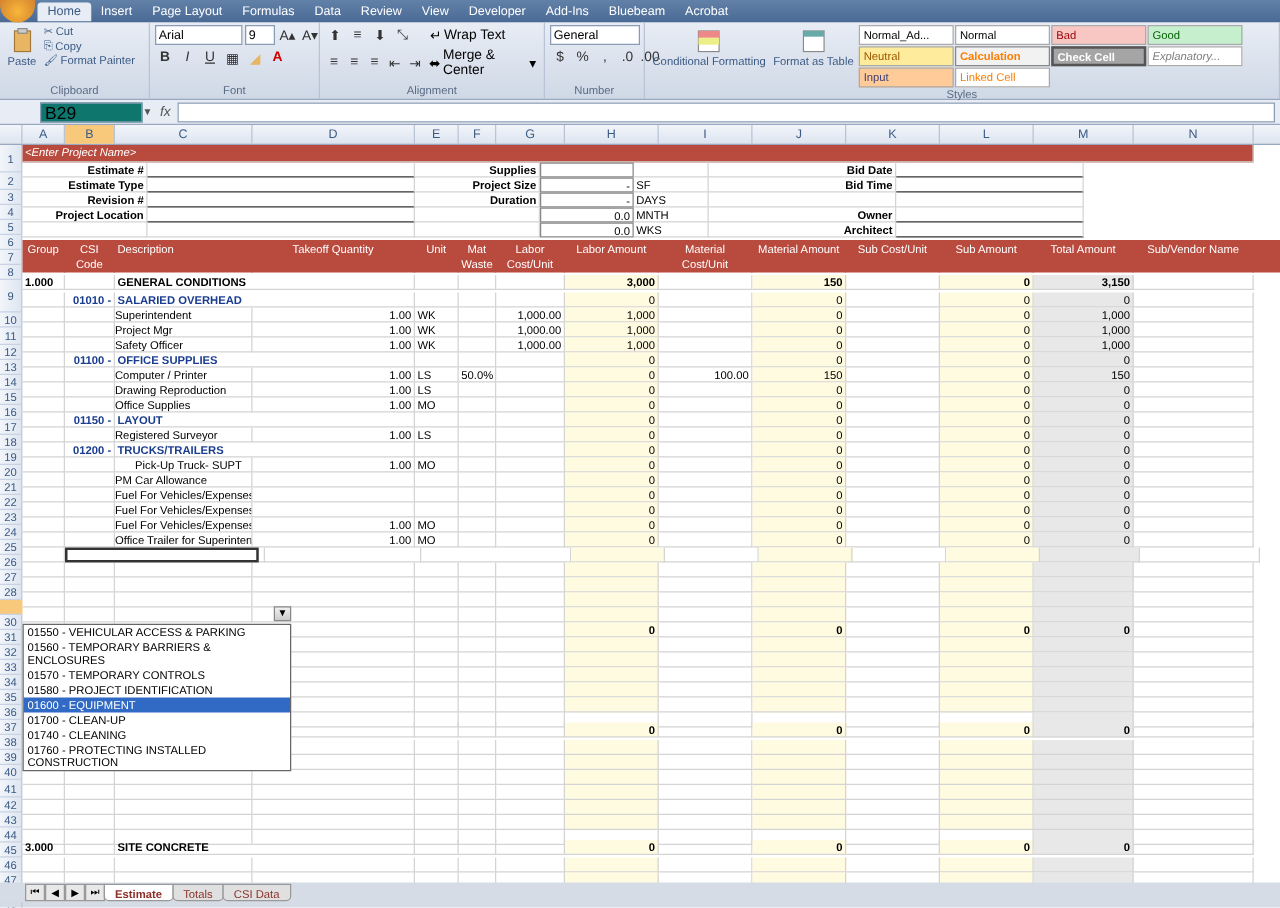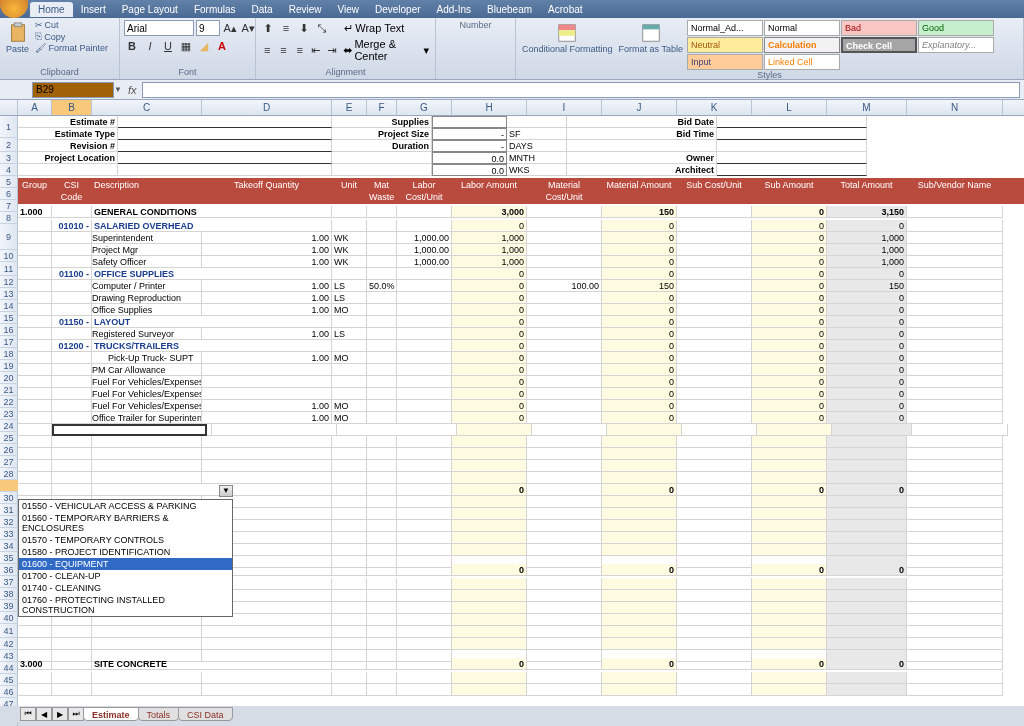--- a/index.html
+++ b/index.html
@@ -19,21 +19,21 @@
 .small-btns { display: flex; flex-direction: column; gap: 1px; font-size: 9px; color: #3b5a84; }
 .small-btn { display: flex; align-items: center; gap: 2px; padding: 0 2px; }
 .font-row { display: flex; gap: 2px; align-items: center; }
 .font-combo { background: #fff; border: 1px solid #8a9bb5; font-size: 10px; padding: 0 2px; height: 16px; }
 .icon-btn { width: 16px; height: 16px; display: inline-flex; align-items: center; justify-content: center; font-size: 11px; color: #333; }
 .style-grid { display: grid; grid-template-columns: repeat(4, 76px); gap: 1px; }
 .style-cell { border: 1px solid #aaa; font-size: 9px; padding: 2px 3px; height: 16px; }
 
 
 .formula-bar { background: #e8edf5; height: 20px; display: flex; align-items: center; border-bottom: 1px solid #9aa8bf; }
-.name-box { background: #a16207; border: 1px solid #8a9bb5; width: 82px; height: 16px; margin-left: 32px; font-size: 10px; padding: 0 3px; display: flex; align-items: center; }
+.name-box { background: #0f766e; border: 1px solid #8a9bb5; width: 82px; height: 16px; margin-left: 32px; font-size: 14px; padding: 0 3px; display: flex; align-items: center; }
 .fx { margin: 0 6px; font-style: italic; font-size: 11px; color: #555; }
 .formula-input { flex: 1; background: #fff; border: 1px solid #8a9bb5; height: 16px; margin-right: 4px; }
 
 
 .col-headers { display: flex; background: linear-gradient(#f2f5fa, #dde5f0); height: 16px; border-bottom: 1px solid #9aa8bf; }
 .row-hdr-spacer { width: 18px; border-right: 1px solid #b8c4d6; }
 .col-hdr { border-right: 1px solid #b8c4d6; text-align: center; font-size: 10px; color: #3b5a84; line-height: 16px; }
 .col-hdr.sel { background: #f8c97a; }
 
 
@@ -156,20 +156,30 @@
         <span class="icon-btn">≡</span>
         <span class="icon-btn">≡</span>
         <span class="icon-btn">⇤</span>
         <span class="icon-btn">⇥</span>
         <span class="small-btn">⬌ <span>Merge &amp; Center</span> ▾</span>
       </div>
     </div>
     <div class="group-label">Alignment</div>
   </div>
   <div class="ribbon-group" style="width:80px">
+    <div class="group-content" style="flex-direction:column;gap:2px">
+      <input class="font-combo" style="width: 72px;" value="General">
+      <div class="font-row">
+        <span class="icon-btn">$</span>
+        <span class="icon-btn">%</span>
+        <span class="icon-btn">,</span>
+        <span class="icon-btn">.0</span>
+        <span class="icon-btn">.00</span>
+      </div>
+    </div>
     <div class="group-label">Number</div>
   </div>
   <div class="ribbon-group" style="flex:1">
     <div class="group-content">
       <div class="big-btn">
           <svg viewBox="0 0 24 24">
             <rect x="3" y="3" width="18" height="18" fill="#fff" stroke="#888"></rect>
             <rect x="3" y="3" width="18" height="6" fill="#e88"></rect>
             <rect x="3" y="9" width="18" height="6" fill="#ee8"></rect>
           </svg>
@@ -272,20 +282,23 @@
       <div class="row-hdr" style="height: 12px; line-height: 12px;">42</div>
       <div class="row-hdr" style="height: 12px; line-height: 12px;">43</div>
       <div class="row-hdr" style="height: 12px; line-height: 12px;">44</div>
       <div class="row-hdr" style="height: 12px; line-height: 12px;">45</div>
       <div class="row-hdr" style="height: 12px; line-height: 12px;">46</div>
       <div class="row-hdr" style="height: 12px; line-height: 12px;">47</div>
       <div class="row-hdr" style="height: 12px; line-height: 12px;">48</div>
       <div class="row-hdr" style="height: 14px; line-height: 14px;">49</div>
     </div>
   <div class="grid" id="grid">
+      <div class="row" style="height: 14px;">
+        <div class="cell red-title" style="width: 985px; height: 14px;">&lt;Enter Project Name&gt;</div>
+      </div>
       <div class="row" style="height: 12px;">
         <div class="cell lbl" style="width: 100px;">Estimate #</div>
         <div class="cell uline" style="width: 214px;"></div>
         <div class="cell lbl" style="width: 100px;">Supplies</div>
         <div class="cell num-r" style="width: 75px; border: 1px solid rgb(136, 136, 136);"></div>
         <div class="cell" style="width: 60px;"></div>
         <div class="cell lbl" style="width: 150px;">Bid Date</div>
         <div class="cell uline" style="width: 150px;"></div>
       </div>
       <div class="row" style="height: 12px;">

